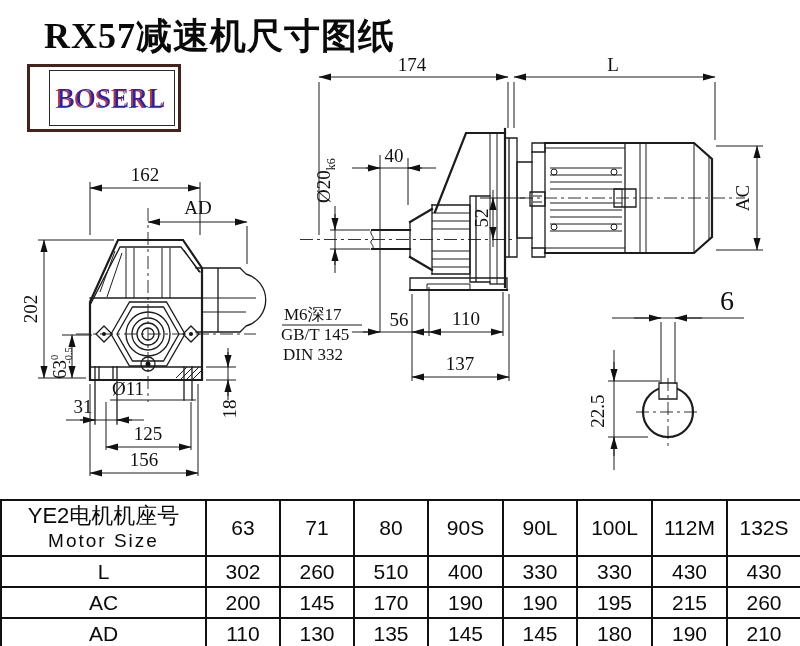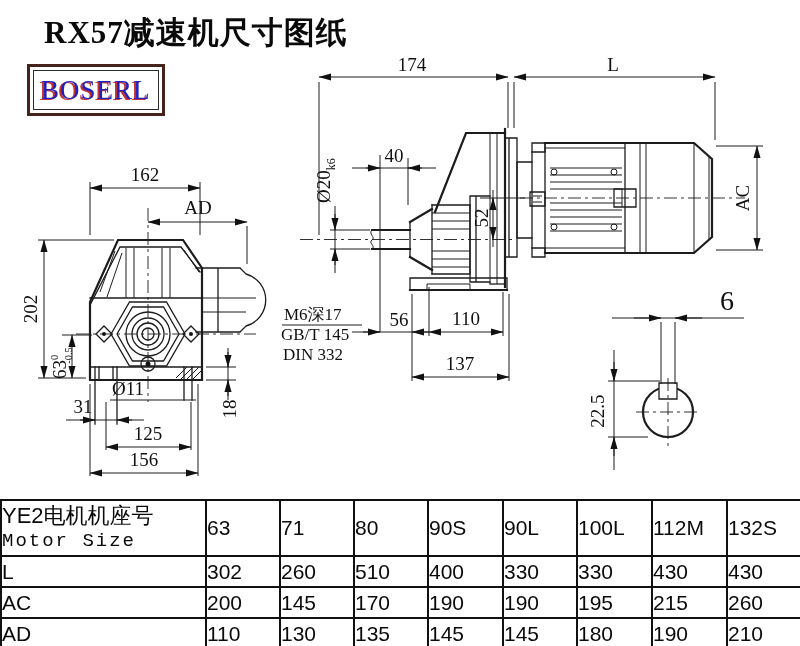--- a/index.html
+++ b/index.html
@@ -1,40 +1,40 @@
 <!DOCTYPE html>
 <html><head>
 <meta charset="utf-8">
 <style>
   html,body{margin:0;padding:0;background:#fff;}
   #stage{position:relative;width:800px;height:646px;background:#fff;overflow:hidden;
          font-family:"Liberation Sans",sans-serif;color:#111;}
   #title{position:absolute;left:44px;top:12px;font-family:"Liberation Serif",serif;
-         font-weight:bold;font-size:31px;letter-spacing:1px;color:#0a0a0a;white-space:nowrap;}
+         font-weight:bold;font-size:36px;letter-spacing:1px;color:#0a0a0a;white-space:nowrap;}
   #logo{position:absolute;left:27px;top:64px;border:3px solid #46231a;background:#fff;padding:3px;}
-  #logo .inner{border:1.5px solid #2b2b2b;padding:4px 7px;}
+  #logo .inner{border:1.5px solid #2b2b2b;padding:12px 7px;margin-left:16px;}
   #logo .txt{font-family:"Liberation Serif",serif;font-size:27px;font-weight:500;
          color:#2222bb;text-shadow:-2px 1px 0 #c23232;letter-spacing:1px;line-height:30px;}
   svg{position:absolute;left:0;top:0;}
   .ol{stroke:#1c1c1c;stroke-width:2.2;fill:none;stroke-linejoin:miter;stroke-linecap:square;}
   .ml{stroke:#1c1c1c;stroke-width:1.3;fill:none;stroke-linecap:square;}
   .tl{stroke:#1c1c1c;stroke-width:1;fill:none;}
   .cl{stroke:#1c1c1c;stroke-width:0.9;fill:none;stroke-dasharray:13 4 3 4;}
   .dim{font-family:"Liberation Serif",serif;font-size:19px;fill:#111;}
   .note{font-family:"Liberation Serif",serif;font-size:17px;fill:#111;}
   .big{font-size:28px;}
   
   #spec-wrap{position:absolute;left:0;top:499px;width:800px;}
   table.spec{border-collapse:collapse;table-layout:fixed;width:800px;}
-  table.spec td{border:2px solid #111;text-align:left;vertical-align:middle;
+  table.spec td{border:2px solid #111;text-align:center;vertical-align:middle;
         font-size:21px;padding:0;color:#0a0a0a;}
   table.spec tr.hd td{height:54px;}
   table.spec tr.dr td{height:29px;}
   .hcn{font-size:22px;line-height:26px;}
-  .hen{font-family:Liberation Mono, monospace;font-size:19px;letter-spacing:2px;line-height:24px;}
+  .hen{font-family:Liberation Sans, sans-serif;font-size:19px;letter-spacing:2px;line-height:24px;}
 </style>
 </head>
 <body>
 
 <div id="stage">
 
   <svg width="800" height="500" viewBox="0 0 800 500">
     <defs>
       <marker id="arw" viewBox="0 0 12 8" markerWidth="13" markerHeight="9" refX="11.5" refY="4" orient="auto-start-reverse" markerUnits="userSpaceOnUse">
         <path d="M0,0.6 L12,4 L0,7.4 Z" fill="#111"></path>

